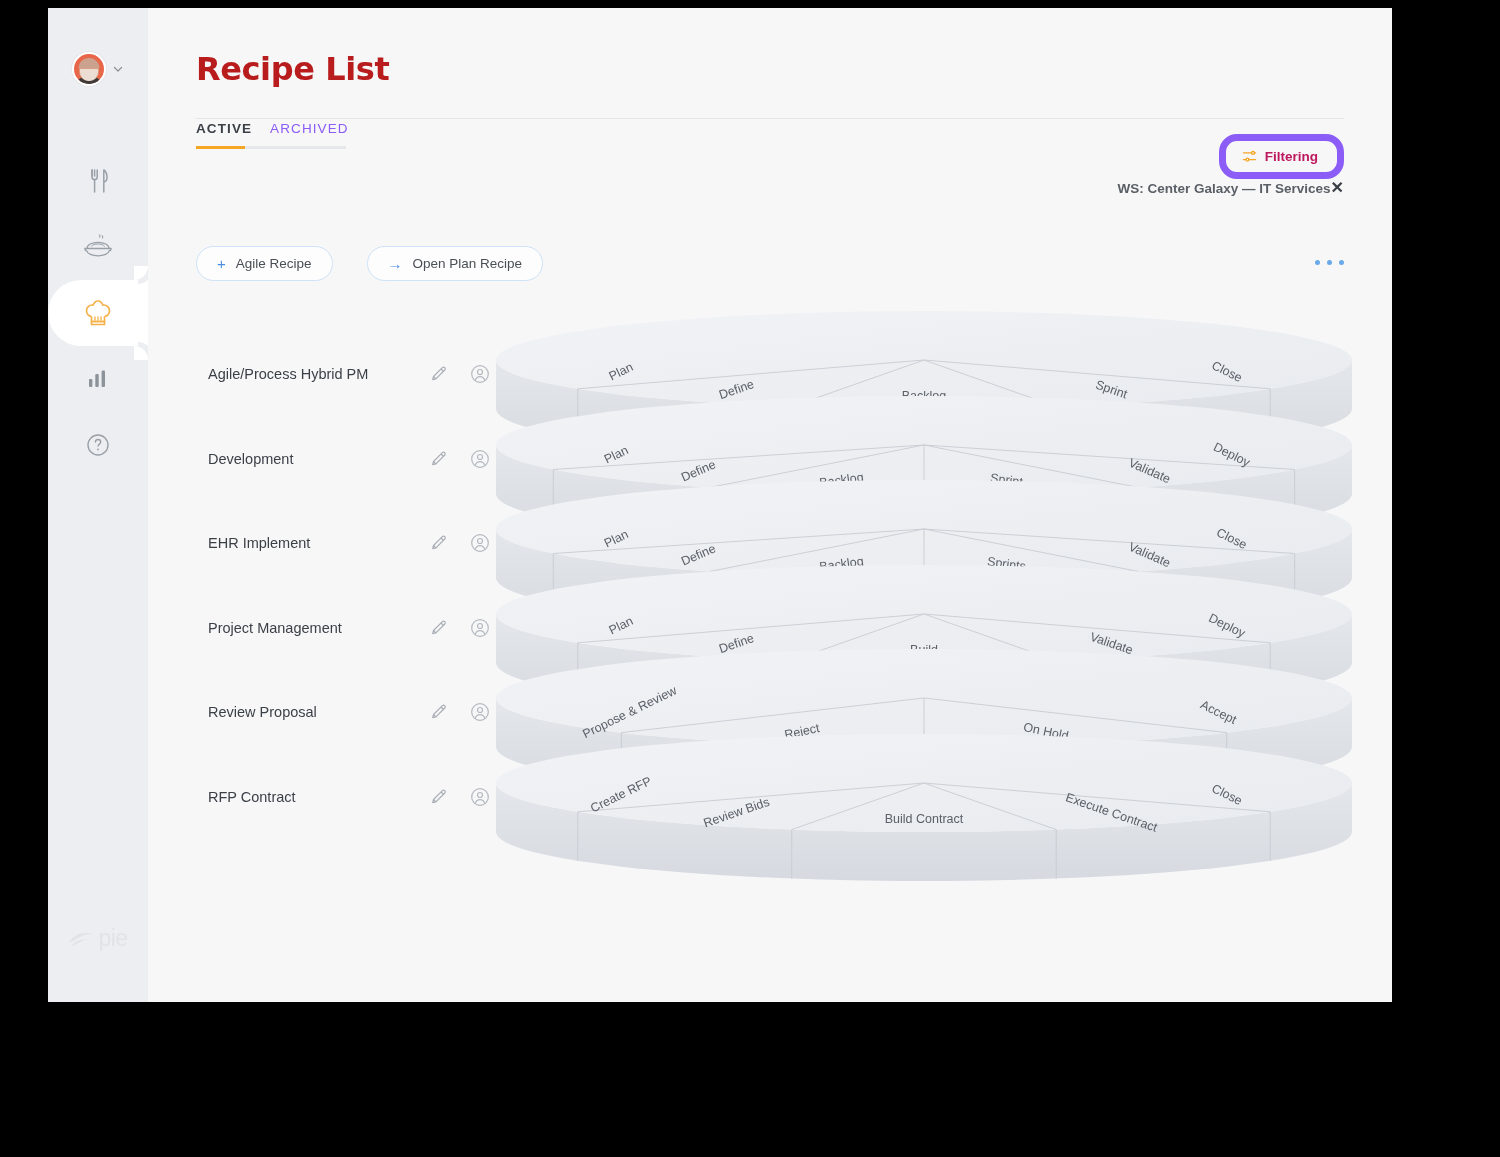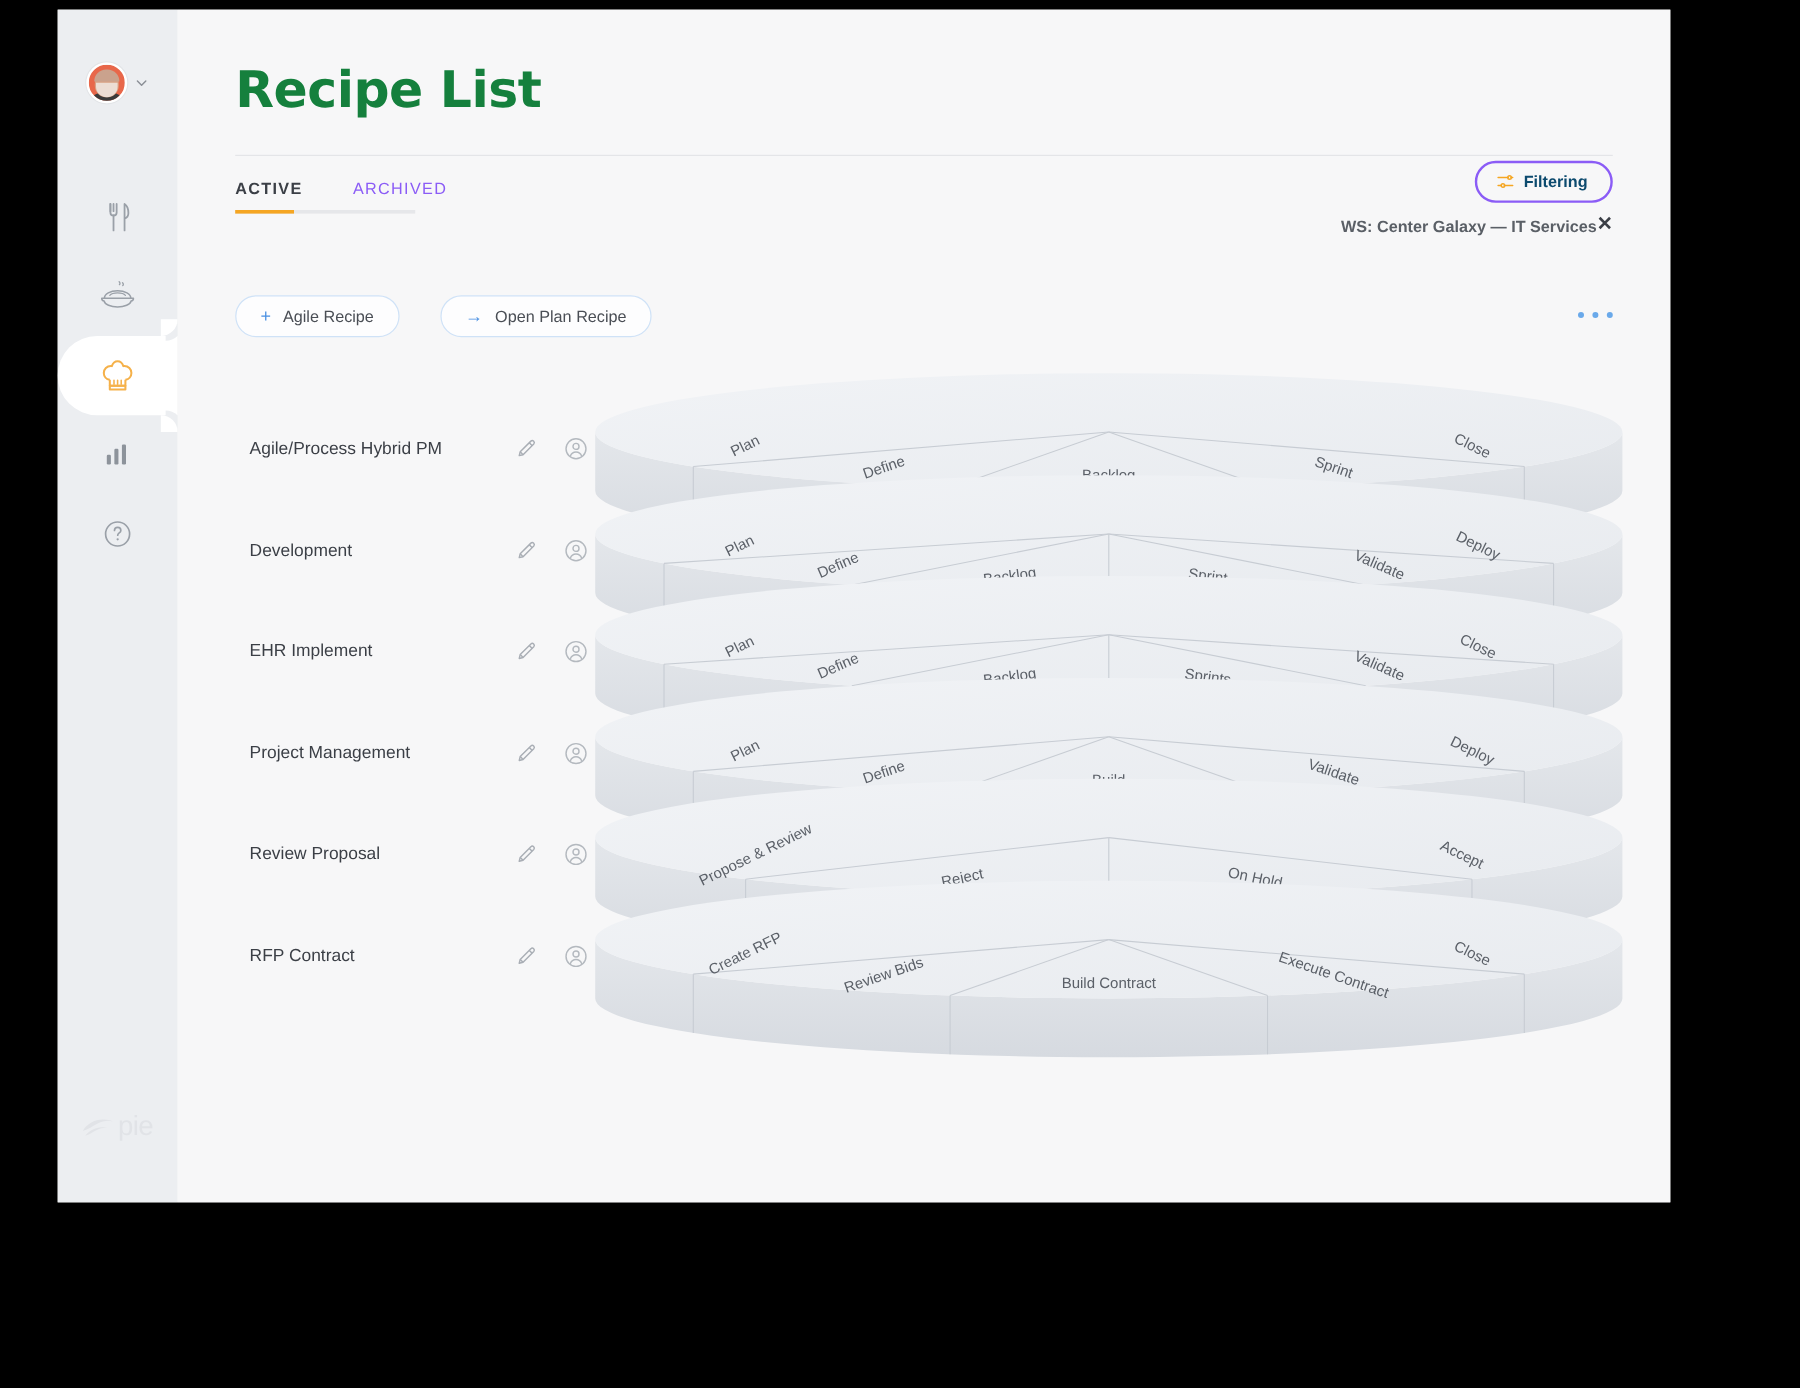--- a/index.html
+++ b/index.html
@@ -84,41 +84,41 @@
     position: absolute; left: 0; bottom: 50px; width: 100px;
     display: flex; align-items: center; justify-content: center; gap: 2px;
   }
   .brand-text { font-size: 23px; color: #e1e3e7; letter-spacing: -.5px; font-weight: 400; }
 
   
   .main { flex: 1; position: relative; background: #f7f7f8; padding: 0 48px; }
 
   .page-title {
     font-family: "DejaVu Sans", sans-serif;
-    font-size: 42px; font-weight: bold; color: #15803d;
+    font-size: 32px; font-weight: bold; color: #b91c1c;
     letter-spacing: -.4px;
     margin-top: 42px;
   }
   .title-rule { height: 1px; background: #e4e5e8; margin-top: 30px; }
 
-  .tabs { display: flex; gap: 42px; margin-top: 20px; position: relative; }
+  .tabs { display: flex; gap: 18px; margin-top: 2px; position: relative; }
   .tab {
     font-size: 13.5px; letter-spacing: 1.1px; color: #8b5cf6;
     padding-bottom: 13px; cursor: pointer; font-weight: 500;
   }
   .tab.active { color: #3b3f46; font-weight: bold; }
   .tabs-underline { position: absolute; left: 0; bottom: 0; height: 3px; width: 150px; background: #e6e7ea; }
   .tabs-underline .on { height: 3px; width: 49px; background: #f5a623; }
 
   .filter-btn {
     position: absolute; right: 48px; top: 126px;
     display: inline-flex; align-items: center; gap: 8px;
-    border: 2px solid #8b5cf6; border-radius: 18px;
+    border: 7px solid #8b5cf6; border-radius: 18px;
     padding: 8px 19px 8px 16px; background: transparent;
-    color: #0c4a6e; font-size: 13.5px; font-weight: bold; cursor: pointer;
+    color: #be185d; font-size: 13.5px; font-weight: bold; cursor: pointer;
   }
   .ws-chip {
     position: absolute; right: 48px; top: 172px;
     display: inline-flex; align-items: center; gap: 0;
     font-size: 13.5px; color: #5a5f66; font-weight: bold;
   }
   .ws-x { font-size: 16px; color: #3b3f46; cursor: pointer; line-height: 1; }
 
   .actions { position: absolute; left: 48px; top: 238px; display: flex; gap: 34px; }
   .pill {

